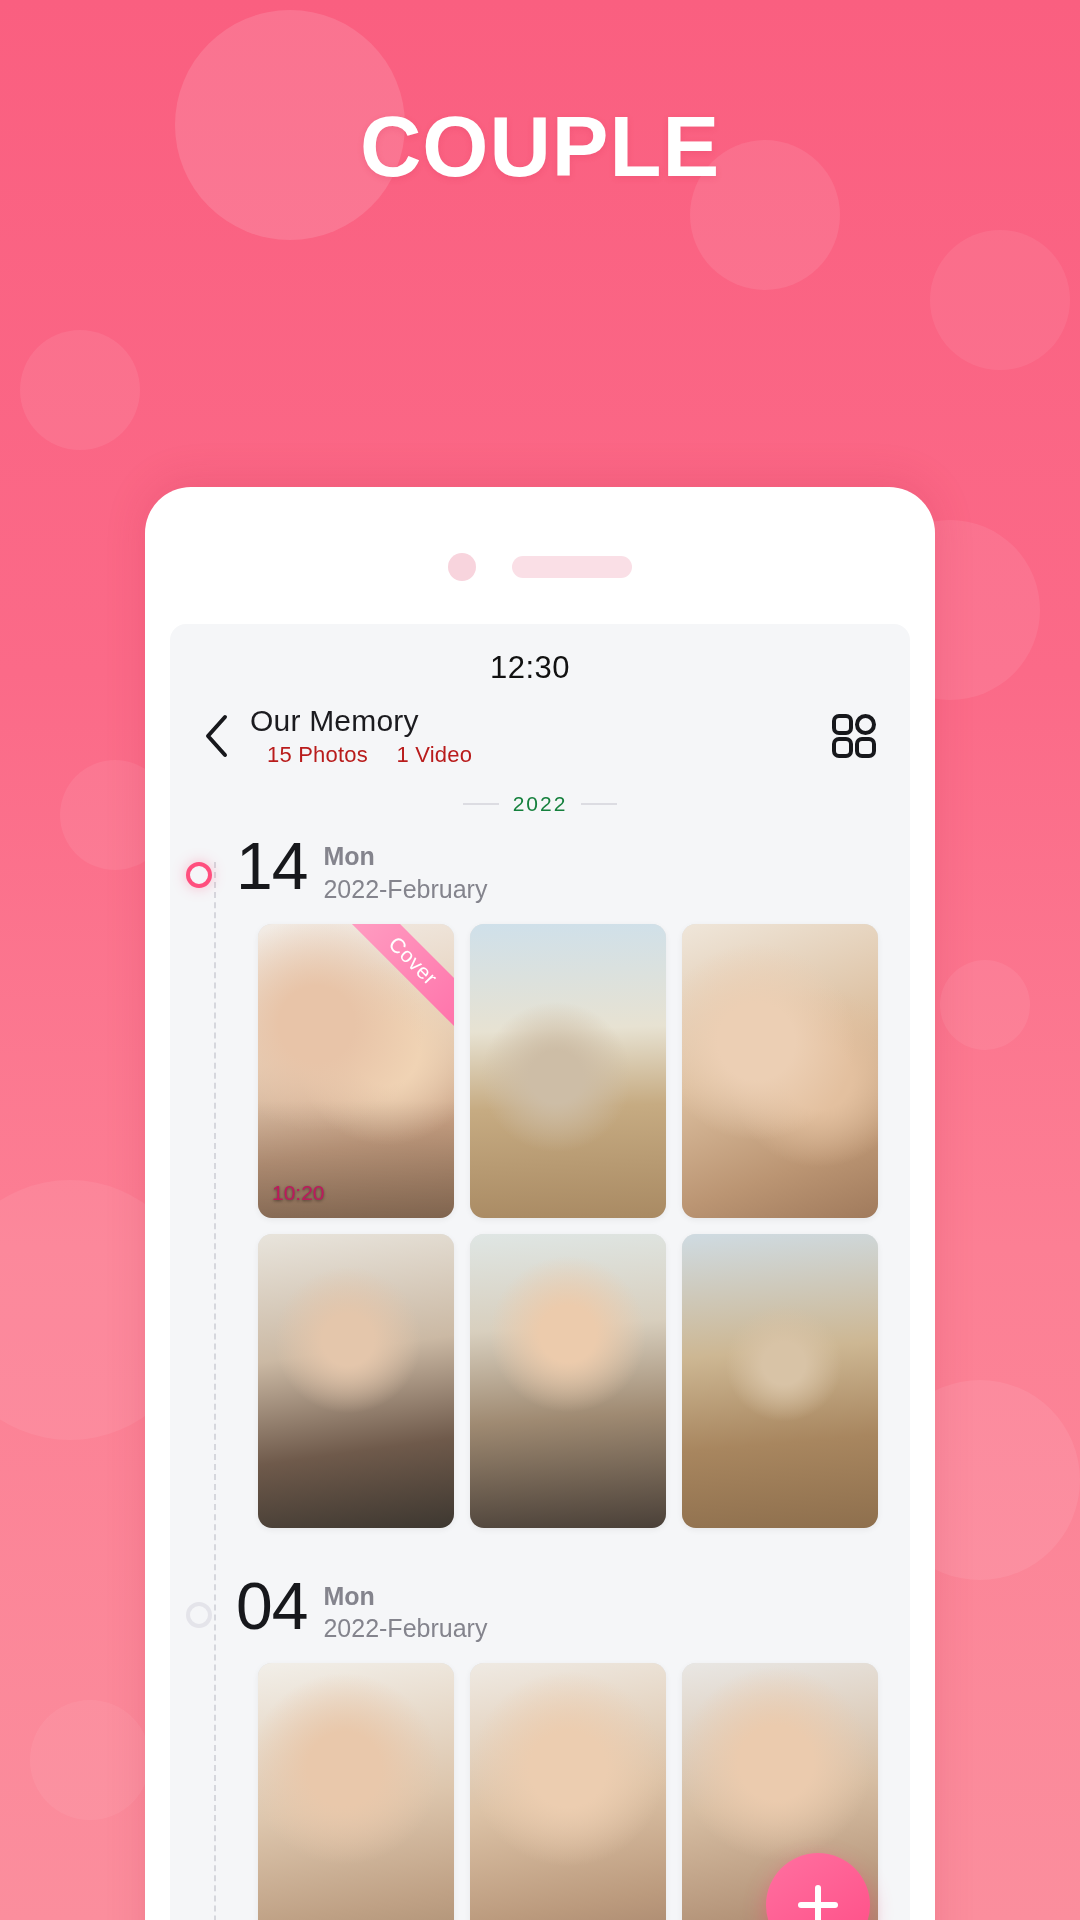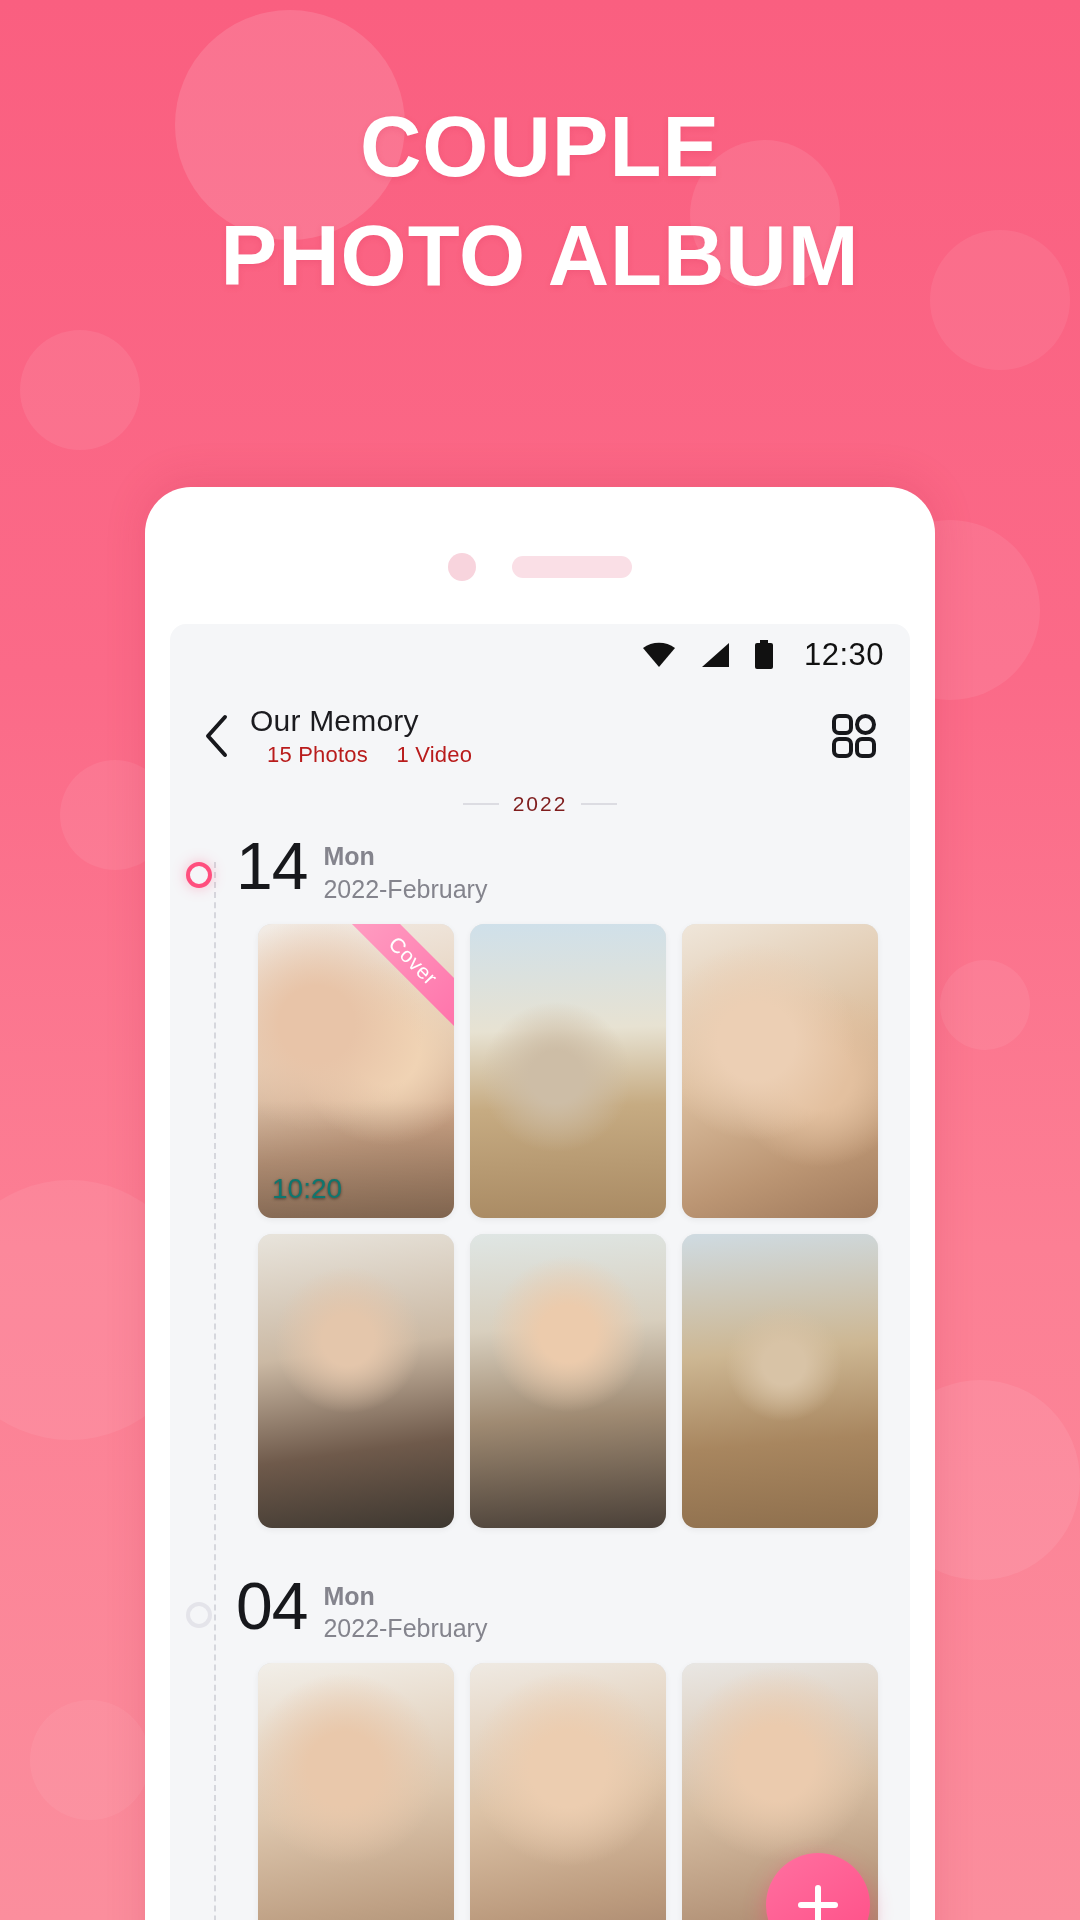--- a/index.html
+++ b/index.html
@@ -57,39 +57,39 @@
     position:absolute; left:25px; top:137px;
     width:740px; height:1363px;
     background:#f5f6f8;
     border-radius:16px 16px 0 0;
     overflow:hidden;
   }
 
   
   #statusbar {
     height:62px; display:flex; align-items:center; justify-content:flex-end;
-    padding-right:26px; gap:24px;
+    padding-right:26px; gap:24px;flex-direction:column;
   }
   #statusbar .time { font-size:31px; color:#111; letter-spacing:0.5px; margin-left:6px; }
   .ic { display:block; }
 
   
   #appbar { display:flex; align-items:center; padding:4px 26px 0 18px; height:96px; }
   #backbtn { width:56px; height:56px; display:flex; align-items:center; justify-content:center; }
   #backbtn svg { display:block; }
   #titlewrap { flex:1; padding-left:6px; }
   #title { font-size:30px; color:#1b1b1f; font-weight:400; letter-spacing:0.2px; line-height:1.12; }
   #subtitle { font-size:22px; color:#b91c1c; margin-top:5px; letter-spacing:0.2px;margin-left:17px; }
   #subtitle .sp { display:inline-block; width:16px; }
   #gridbtn { width:60px; height:60px; display:flex; align-items:center; justify-content:center; }
 
   
   #yeardiv { display:flex; align-items:center; justify-content:center; gap:14px; margin-top:10px; }
   #yeardiv .ln { width:36px; height:2px; background:#dcdce2; }
-  #yeardiv .yr { font-size:21px; color:#7f1d1d; letter-spacing:2px; }
+  #yeardiv .yr { font-size:21px; color:#15803d; letter-spacing:2px; }
 
   
   #timeline { position:relative; margin-top:18px; }
   #tlline {
     position:absolute; left:44px; top:28px; width:0;
     height:1230px;
     border-left:2px dashed #d6d7dd;
   }
 
   .daygroup { position:relative; }
@@ -102,21 +102,21 @@
   .ymd { font-size:25px; color:#84848d; line-height:1.15; margin-top:4px; }
 
   .photogrid { display:grid; grid-template-columns:repeat(3,196px); gap:16px; padding-left:88px; }
   .cell {
     position:relative; width:196px; height:294px;
     border-radius:14px; overflow:hidden; background:#ddd;
     box-shadow:0 2px 6px rgba(0,0,0,0.06);
   }
   .cell .ph { position:absolute; inset:0; }
   .cell .vg { position:absolute; inset:0; background:linear-gradient(180deg,rgba(0,0,0,0) 60%,rgba(0,0,0,0.28) 100%); }
-  .dur { position:absolute; left:14px; bottom:13px; color:#0f766e; font-size:28px; text-shadow:0 1px 3px rgba(0,0,0,0.5); }
+  .dur { position:absolute; left:14px; bottom:13px; color:#be185d; font-size:21px; text-shadow:0 1px 3px rgba(0,0,0,0.5); }
 
   .cover-wrap { position:absolute; top:0; right:0; width:104px; height:104px; overflow:hidden; }
   .cover-rib {
     position:absolute; right:-34px; top:20px;
     width:150px; text-align:center;
     transform:rotate(45deg);
     background:linear-gradient(90deg,#ff9ec2,#ff74ab);
     color:#fff; font-size:21px; padding:5px 0;
     letter-spacing:0.5px;
   }
@@ -179,21 +179,20 @@
   <div class="bokeh b6"></div>
   <div class="bokeh b7"></div>
   <div class="bokeh b8"></div>
   <div class="bokeh b9"></div>
   <div class="bokeh b10"></div>
   <div class="bokeh b11"></div>
 </div>
 
 <div id="promo">
   <span class="l1">COUPLE</span>
-  <span class="l2">PHOTO ALBUM</span>
 </div>
 
 <div id="phone">
 
   <div id="notch">
     <div class="cam"></div>
     <div class="spk"></div>
   </div>
 
   <div id="screen">

